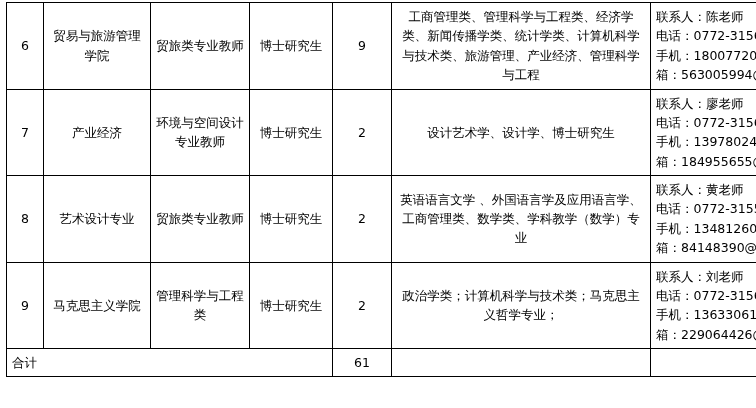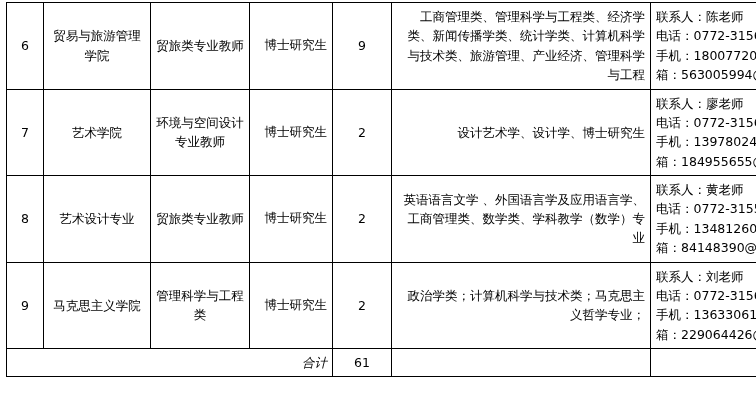--- a/index.html
+++ b/index.html
@@ -41,41 +41,39 @@
   td.c-college {
     width: 96px;
     text-align: center;
   }
   td.c-post {
     width: 88px;
     text-align: center;
   }
   td.c-degree {
     width: 72px;
-    text-align: right;
-    font-family: Liberation Serif, serif;
+    text-align: center;
   }
   td.c-num {
     width: 48px;
     text-align: center;
   }
   td.c-major {
     width: 248px;
-    text-align: right;
+    text-align: center;
     margin-top: 39px;
   }
   td.c-contact {
     width: 156px;
     text-align: left;
     font-size: 12px;
     line-height: 1.62;
   }
   td.c-total-label {
-    text-align: right;
-    font-style: italic;
+    text-align: left;
   }
   .contact-line {
     white-space: nowrap;
   }
   .contact-line.mail {
     white-space: normal;
     word-break: break-all;
   }
 </style>
 </head>
@@ -95,21 +93,21 @@
         <td class="c-contact">
           <span class="contact-line">联系人：陈老师</span>
           <span class="contact-line">电话：0772-3156607</span>
           <span class="contact-line">手机：18007720585</span>
           <span class="contact-line mail">邮箱：563005994@qq.com</span>
         </td>
       </tr>
 
       <tr>
         <td class="c-no">7</td>
-        <td class="c-college">艺术学院</td>
+        <td class="c-college">产业经济</td>
         <td class="c-post">环境与空间设计专业教师</td>
         <td class="c-degree">博士研究生</td>
         <td class="c-num">2</td>
         <td class="c-major">设计艺术学、设计学、博士研究生</td>
         <td class="c-contact">
           <span class="contact-line">联系人：廖老师</span>
           <span class="contact-line">电话：0772-3156950</span>
           <span class="contact-line">手机：13978024930</span>
           <span class="contact-line mail">邮箱：184955655@qq.com</span>
         </td>

